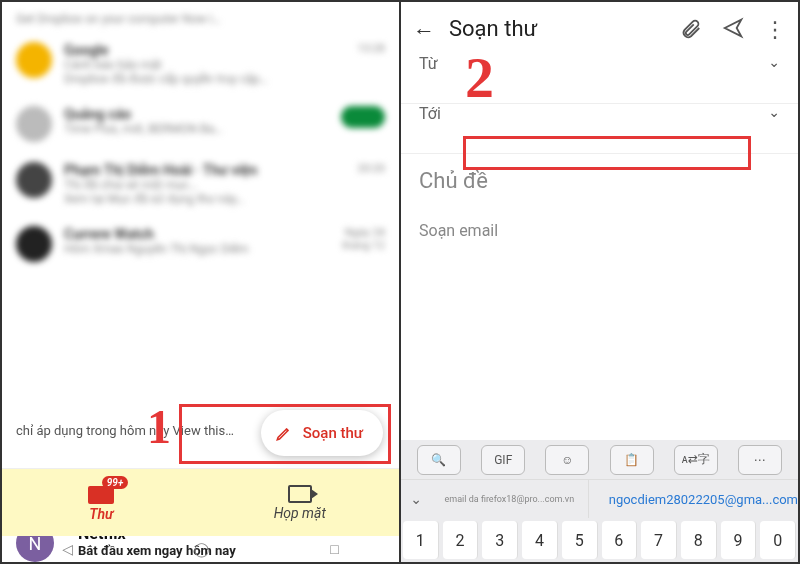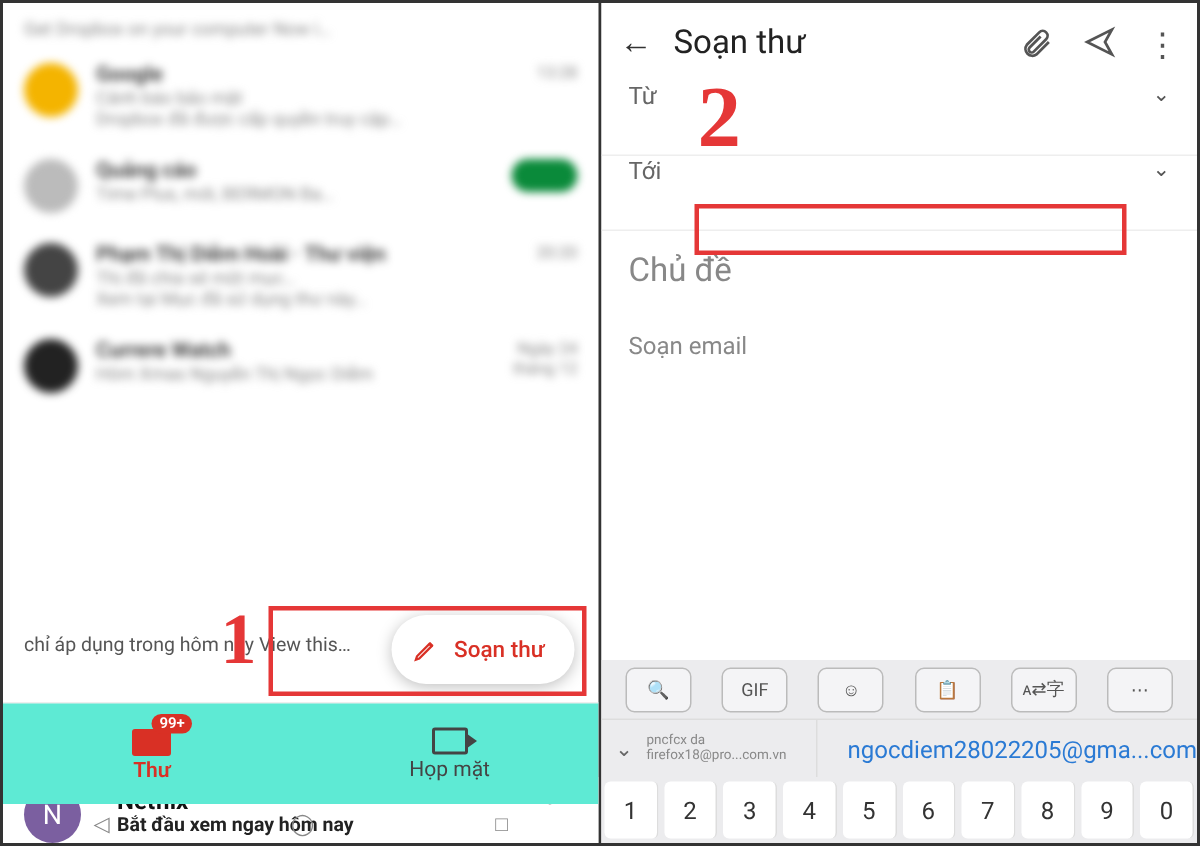--- a/index.html
+++ b/index.html
@@ -32,21 +32,21 @@
   .clear-sub { font-weight:700; font-size:13px; color:#222; }
   .clear-above { position:absolute; left:14px; right:14px; bottom:124px; font-size:13px; color:#555; white-space:nowrap; overflow:hidden; }
 
   .fab { position:absolute; right:16px; bottom:106px; height:46px; padding:0 20px 0 14px; border-radius:24px; background:#fff; box-shadow:0 2px 10px rgba(0,0,0,0.25); display:flex; align-items:center; gap:10px; }
   .fab-icon { width:18px; height:18px; }
   .fab-label { color:#d93025; font-weight:500; font-size:15px; }
   .fab-outline { position:absolute; right:8px; bottom:98px; width:212px; height:60px; border:3px solid #e53737; }
 
   .step-1 { position:absolute; right:228px; bottom:108px; color:#e53737; font-weight:900; font-size:48px; font-family:Georgia,serif; }
 
-  .bottom-tabs { position:absolute; left:0; right:0; bottom:26px; height:68px; background:#5eead4; display:flex; border-top:1px solid #eee; }
+  .bottom-tabs { position:absolute; left:0; right:0; bottom:26px; height:68px; background:#fef9c3; display:flex; border-top:1px solid #eee;font-style:italic; }
   .tab { flex:1; display:flex; flex-direction:column; align-items:center; justify-content:center; gap:2px; font-size:14px; }
   .tab-active { color:#d93025; font-weight:600; }
   .tab-inactive { color:#444; }
   .mail-icon { width:26px; height:20px; position:relative; }
   .mail-env { width:26px; height:18px; background:#d93025; border-radius:2px; position:absolute; bottom:0; }
   .mail-badge { position:absolute; top:-8px; right:-14px; background:#d93025; color:#fff; border-radius:9px; font-size:10px; padding:1px 5px; }
   .video-icon { width:24px; height:18px; border:2px solid #444; border-radius:2px; position:relative; }
   .video-tri { position:absolute; right:-8px; top:2px; width:0; height:0; border-top:5px solid transparent; border-bottom:5px solid transparent; border-left:7px solid #444; }
 
   .android-nav { position:absolute; left:0; right:0; bottom:0; height:26px; display:flex; justify-content:space-around; align-items:center; }
@@ -72,21 +72,21 @@
 
   .keyboard { position:absolute; left:0; right:0; bottom:0; background:#ececee; }
   .kb-suggest { height:38px; display:flex; }
   .kb-suggest-item { flex:1; display:flex; align-items:center; justify-content:center; font-size:12px; color:#666; border-right:1px solid #ddd; }
   .kb-suggest-item:last-child { border-right:none; }
   .kb-icons { height:40px; display:flex; align-items:center; justify-content:space-around; padding:0 6px; border-bottom:1px solid #ddd; }
   .kb-chip { width:44px; height:30px; border:1px solid #bbb; border-radius:6px; display:flex; align-items:center; justify-content:center; font-size:12px; color:#555; background:#f4f4f6; }
   .kb-nums { height:44px; display:flex; }
   .kb-key { flex:1; display:flex; align-items:center; justify-content:center; border-right:1px solid #ddd; font-size:16px; color:#333; background:#fff; margin:3px 2px; border-radius:4px; }
   .kb-chev { width:30px; display:flex; align-items:center; justify-content:center; color:#666; font-size:14px; }
-  .sugg-blue { color:#2a7ad4; font-size:16px;margin-left:20px; }
+  .sugg-blue { color:#2a7ad4; font-size:13px;margin-left:20px; }
   .sugg-tiny { font-size:9px; color:#888; }
 </style>
 </head>
 <body>
 
 <div class="canvas">
 
   <div class="pane pane-left">
     <div class="inbox-list">
       <div class="inbox-banner">Get Dropbox on your computer Now i…</div>
@@ -205,21 +205,21 @@
       <div class="kb-icons">
         <div class="kb-chip">🔍</div>
         <div class="kb-chip">GIF</div>
         <div class="kb-chip">☺</div>
         <div class="kb-chip">📋</div>
         <div class="kb-chip">ᴀ⇄字</div>
         <div class="kb-chip">⋯</div>
       </div>
       <div class="kb-suggest">
         <div class="kb-chev">⌄</div>
-        <div class="kb-suggest-item sugg-tiny">pncfcx da firefox18@pro...com.vn</div>
+        <div class="kb-suggest-item sugg-tiny">email da firefox18@pro...com.vn</div>
         <div class="kb-suggest-item sugg-blue">ngocdiem28022205@gma...com</div>
       </div>
       <div class="kb-nums">
         <div class="kb-key">1</div>
         <div class="kb-key">2</div>
         <div class="kb-key">3</div>
         <div class="kb-key">4</div>
         <div class="kb-key">5</div>
         <div class="kb-key">6</div>
         <div class="kb-key">7</div>

